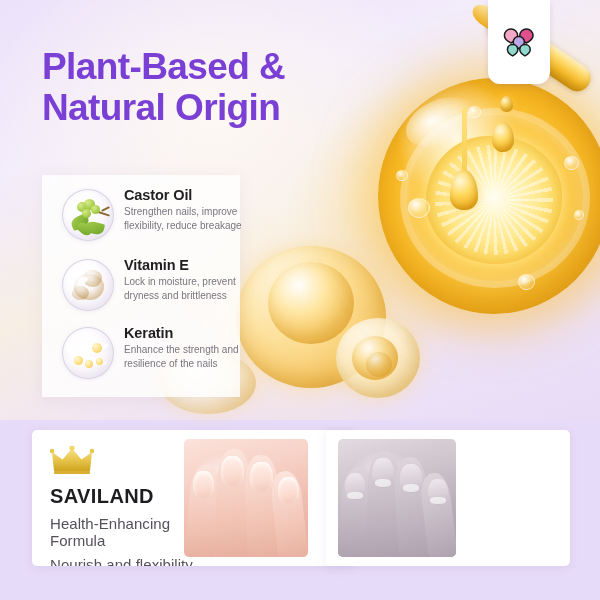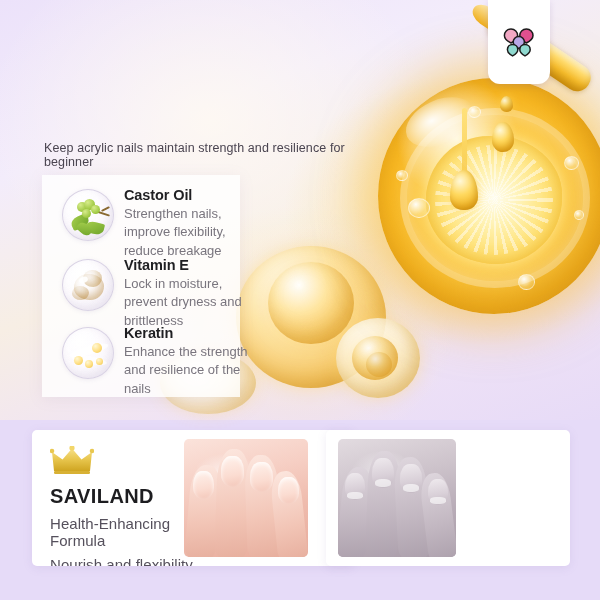--- a/index.html
+++ b/index.html
@@ -136,21 +136,21 @@
   .ing-bubble {
     position:absolute; left:0; top:2px; width:52px; height:52px;
     border-radius:50%;
     background:radial-gradient(circle at 34% 28%, rgba(255,255,255,.98) 0%, rgba(252,250,255,.70) 48%, rgba(236,232,244,.55) 100%);
     border:1px solid rgba(205,198,220,.75);
     box-shadow:inset -3px -4px 9px rgba(180,170,200,.22), 0 1px 4px rgba(150,135,175,.14);
     overflow:hidden;
   }
   .ing-text { position:absolute; left:62px; top:0; width:128px; }
   .ing-name { font-size:14.5px; font-weight:bold; color:#1f1f22; letter-spacing:-.1px; }
-  .ing-desc { font-size:13px; color:#79757e; line-height:1.42; margin-top:2px; }
+  .ing-desc { font-size:10px; color:#79757e; line-height:1.42; margin-top:2px; }
 
   
   .glyph { position:absolute; inset:0; }
   .leafcluster { position:absolute; border-radius:50% 12% 50% 12%; background:linear-gradient(140deg,#a6cf4e,#6ea32a); }
   .berry { position:absolute; border-radius:50%; background:radial-gradient(circle at 34% 30%,#d7ec8c,#9cc63f 70%,#7aa82c 100%); }
   .stem { position:absolute; background:#8a6a33; border-radius:2px; }
   .capsule {
     position:absolute; border-radius:48% 52% 46% 54% / 52% 48% 54% 46%;
     background:radial-gradient(circle at 34% 26%, #fff5c4 0%, #ffd martial 0%, #ffd85c 38%, #f2b117 72%, #d08f08 100%);
     box-shadow:inset -3px -4px 8px rgba(165,105,6,.4);
@@ -247,21 +247,24 @@
       <g stroke="#1b1b1b" stroke-width="1.5">
         <path d="M12 7c-4 0-6.6 3-6.6 6.4 0 3.6 3.2 5.8 6.6 7.6 3.4-1.8 6.6-4 6.6-7.6C18.6 10 16 7 12 7z" fill="#f2a8c4"></path>
         <path d="M27.4 7c-4 0-6.6 3-6.6 6.4 0 3.6 3.2 5.8 6.6 7.6 3.4-1.8 6.6-4 6.6-7.6C34 10 31.4 7 27.4 7z" fill="#e0508f"></path>
         <path d="M19.8 14.6c-3.4 0-5.6 2.6-5.6 5.5 0 3.1 2.7 5 5.6 6.5 2.9-1.5 5.6-3.4 5.6-6.5 0-2.9-2.2-5.5-5.6-5.5z" fill="#b9a7e6"></path>
         <path d="M13.6 22.6c-3.2 0-5.2 2.4-5.2 5.1 0 2.9 2.5 4.7 5.2 6.1 2.7-1.4 5.2-3.2 5.2-6.1 0-2.7-2-5.1-5.2-5.1z" fill="#8fd9cf"></path>
         <path d="M26 22.6c-3.2 0-5.2 2.4-5.2 5.1 0 2.9 2.5 4.7 5.2 6.1 2.7-1.4 5.2-3.2 5.2-6.1 0-2.7-2-5.1-5.2-5.1z" fill="#8fd9cf"></path>
       </g>
     </svg>
   </div>
 
-  <div class="subhead">Keep acrylic nails maintain strength and resilience for beginner</div>
+  <div class="headline">
+    <span>Plant-Based &amp;</span>
+    <span class="l2">Natural Origin</span>
+  </div>
 
   <div class="ing-panel">
 
     <div class="ing-row r1">
       <div class="ing-bubble">
         <div class="glyph">
           <div class="stem" style="left:30px;top:22px;width:17px;height:2.4px;transform:rotate(18deg);"></div>
           <div class="leafcluster" style="left:8px;top:26px;width:18px;height:12px;transform:rotate(-24deg);"></div>
           <div class="leafcluster" style="left:22px;top:32px;width:19px;height:12px;transform:rotate(14deg);"></div>
           <div class="leafcluster" style="left:14px;top:34px;width:15px;height:10px;transform:rotate(42deg);"></div>

